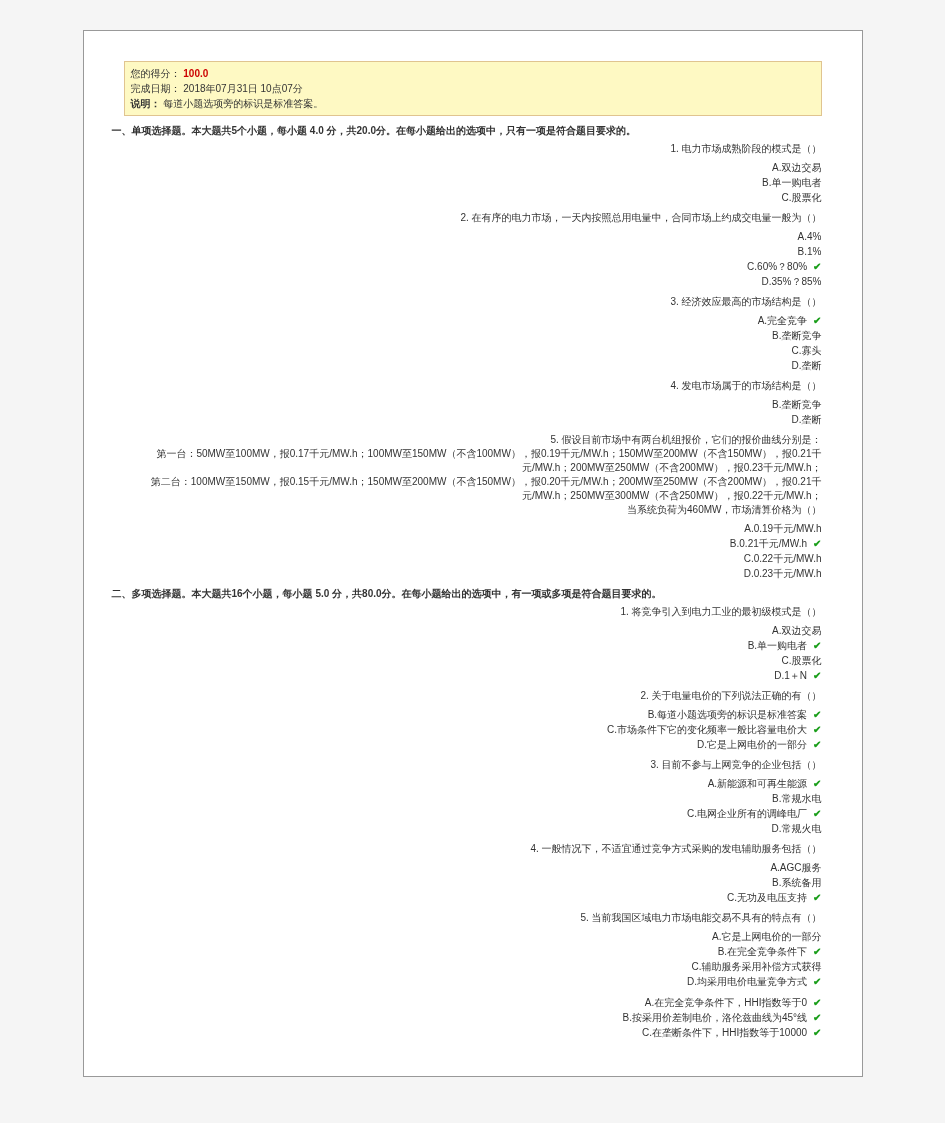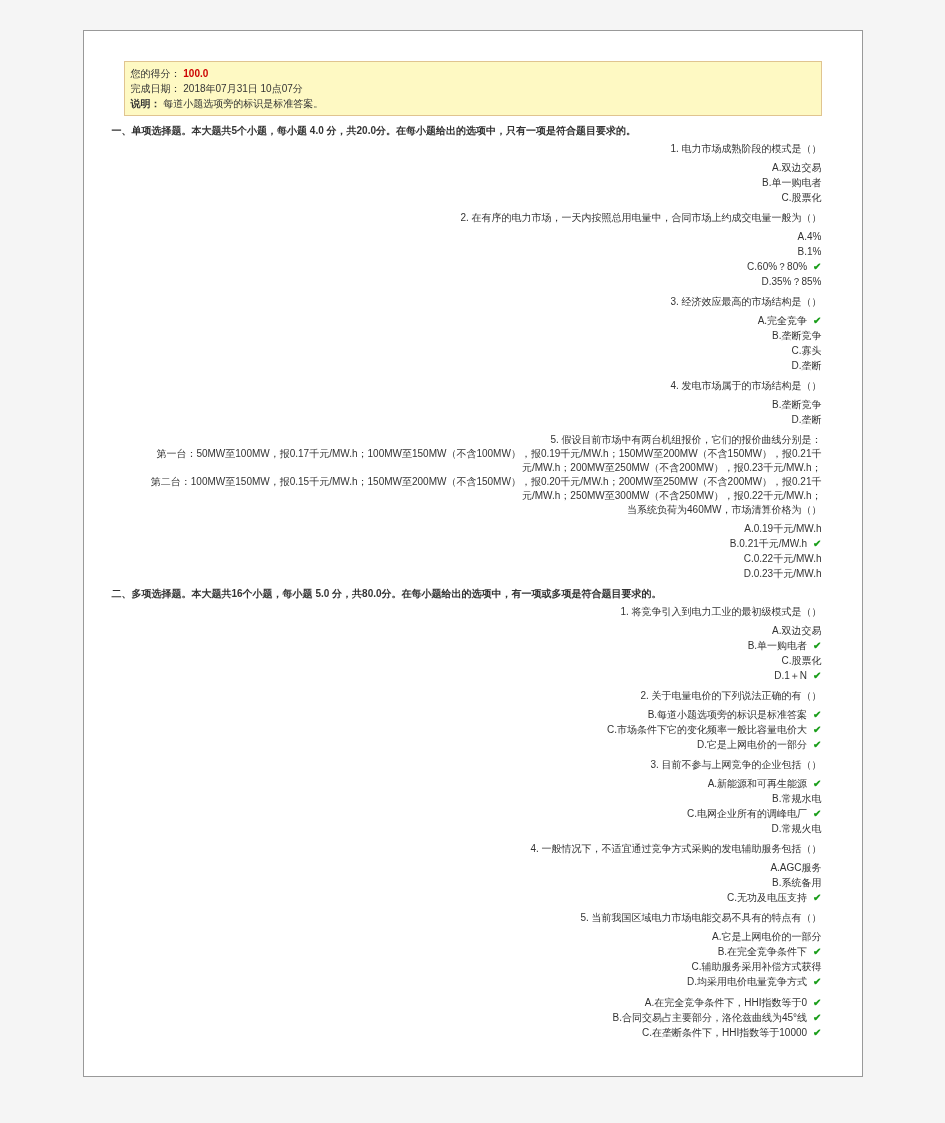--- a/index.html
+++ b/index.html
@@ -166,18 +166,18 @@
     <div class="options">
         <div class="opt-row"><span class="opt-letter">A.</span><span>它是上网电价的一部分</span></div>
         <div class="opt-row"><span class="opt-letter">B.</span><span>在完全竞争条件下</span><span class="tick">✔</span></div>
         <div class="opt-row"><span class="opt-letter">C.</span><span>辅助服务采用补偿方式获得</span></div>
         <div class="opt-row"><span class="opt-letter">D.</span><span>均采用电价电量竞争方式</span><span class="tick">✔</span></div>
       </div>
   </div>
   <div class="question">
     <div class="options">
         <div class="opt-row"><span class="opt-letter">A.</span><span>在完全竞争条件下，HHI指数等于0</span><span class="tick">✔</span></div>
-        <div class="opt-row"><span class="opt-letter">B.</span><span>合同交易占主要部分，洛伦兹曲线为45°线</span><span class="tick">✔</span></div>
+        <div class="opt-row"><span class="opt-letter">B.</span><span>按采用价差制电价，洛伦兹曲线为45°线</span><span class="tick">✔</span></div>
         <div class="opt-row"><span class="opt-letter">C.</span><span>在垄断条件下，HHI指数等于10000</span><span class="tick">✔</span></div>
       </div>
   </div>
 
 </div>
 
 </body></html>

